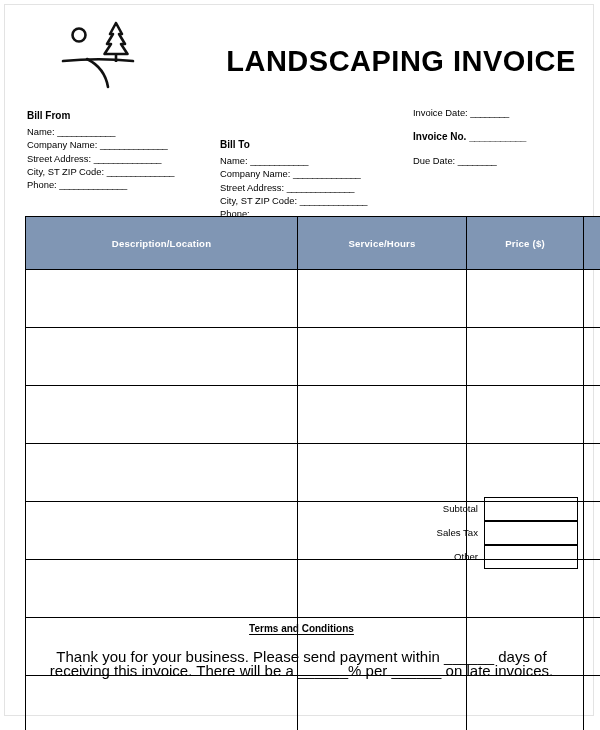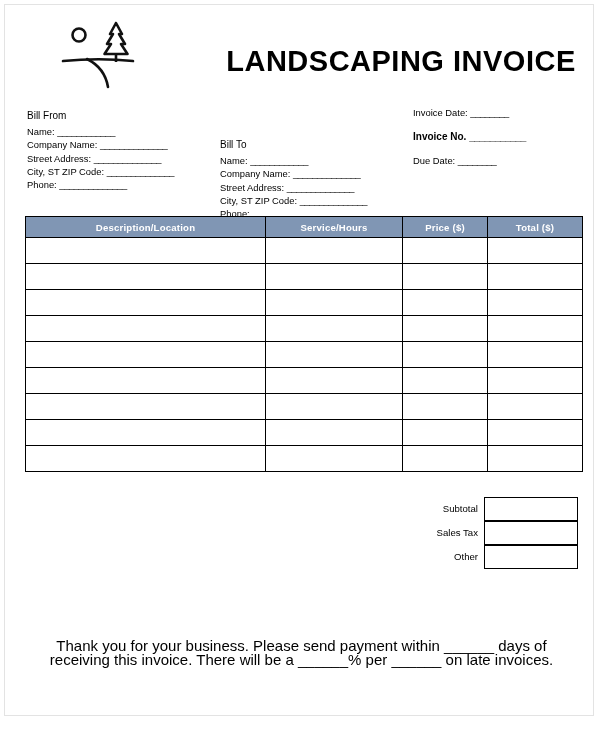--- a/index.html
+++ b/index.html
@@ -56,21 +56,21 @@
 
   
   .party {
     position: absolute;
     font-size: 9.4px;
     line-height: 13.2px;
   }
   #bill-from { left: 22px; top: 104px; width: 190px; }
   #bill-to   { left: 215px; top: 120px; width: 190px; margin-top: 13px; }
   .party-title {
-    font-weight: normal;
+    font-weight: bold;
     font-size: 10px;
     margin-bottom: 3px;
   }
   .party-row { white-space: nowrap; }
   .blank { letter-spacing: -0.4px; }
 
   #invoice-meta {
     position: absolute;
     left: 408px;
     top: 102px;
@@ -84,21 +84,21 @@
   #items-table {
     position: absolute;
     left: 20px;
     top: 211px;
     width: 553px;
     border-collapse: collapse;
     table-layout: fixed;
   }
   #items-table th, #items-table td {
     border: 1.6px solid #000000;
-    padding: 0;
+    padding: 16px;
   }
   #items-table th {
     background: #8096b4;
     color: #ffffff;
     font-size: 9.6px;
     font-weight: bold;
     height: 20px;
     text-align: center;
     letter-spacing: 0.2px;
   }
@@ -315,16 +315,17 @@
         <div class="totals-label">Sales Tax</div>
         <div class="totals-box"></div>
       </div>
       <div class="totals-row">
         <div class="totals-label">Other</div>
         <div class="totals-box"></div>
       </div>
     </div>
 
   <div id="terms">
+    <div id="terms-title">Terms and Conditions</div>
     <div id="terms-body">Thank  you for your business. Please send payment  within  ______  days of receiving  this invoice. There will be a ______% per ______  on late invoices.</div>
   </div>
 
 </div>
 
 </body></html>

